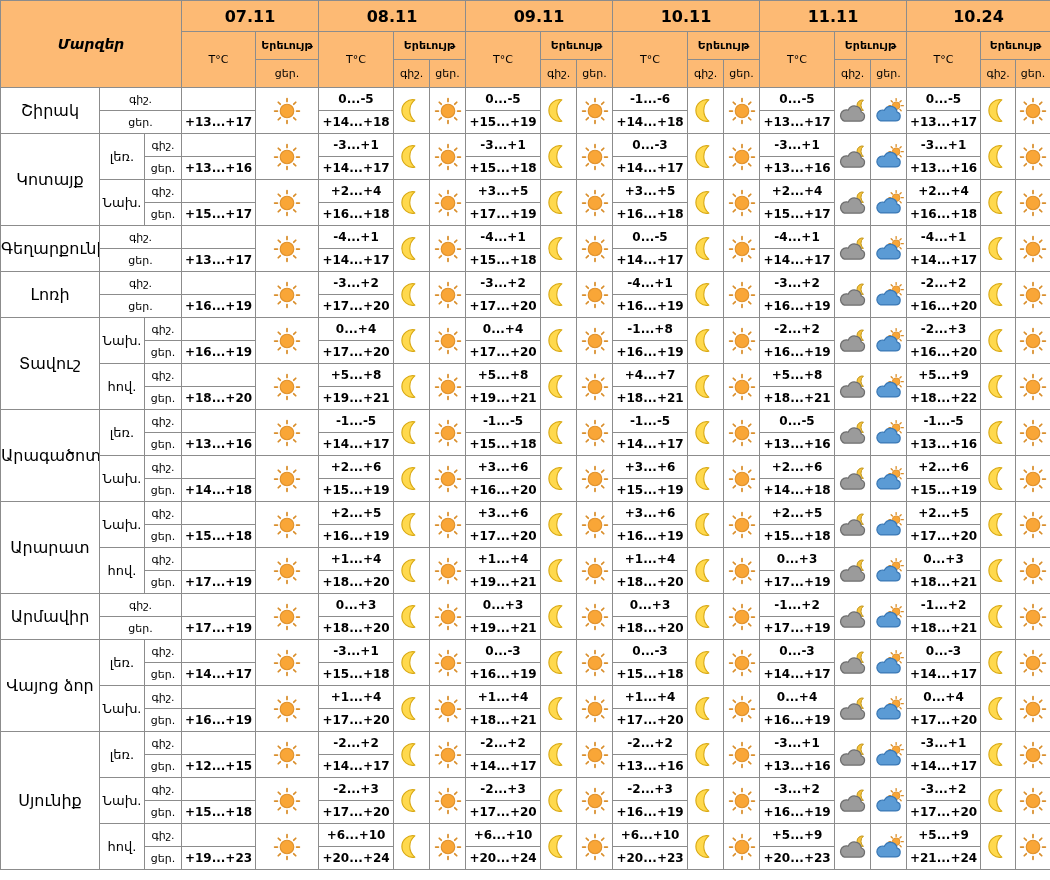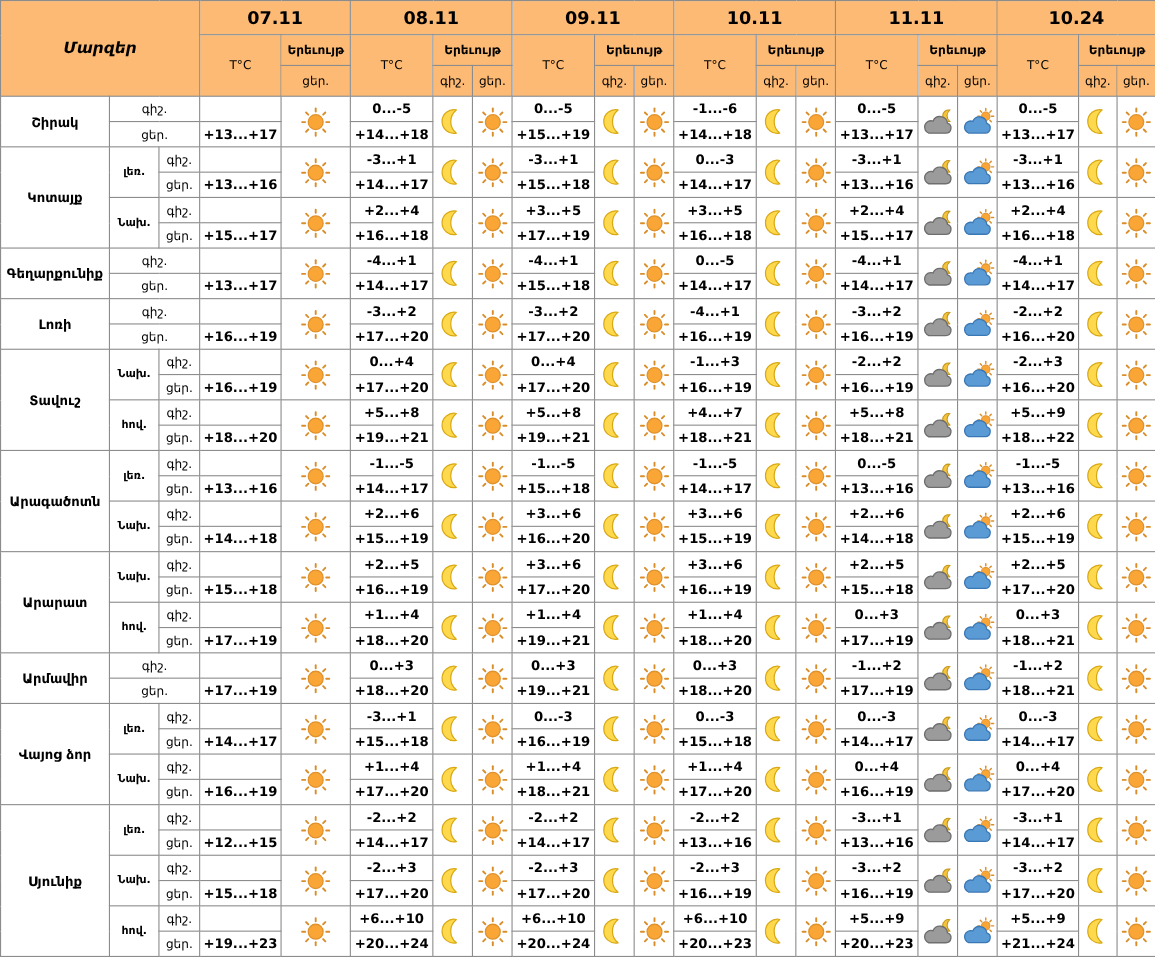--- a/index.html
+++ b/index.html
@@ -5,22 +5,22 @@
   html,body{margin:0;padding:0;background:#ffffff;}
   body{width:1050px;font-family:"DejaVu Sans",sans-serif;color:#000;}
   table{border-collapse:collapse;table-layout:fixed;width:1050px;}
   th,td{border:1px solid #8c8c8c;text-align:center;vertical-align:middle;padding:0;overflow:hidden;}
   th{background:#fdba74;font-weight:normal;}
   .corner{font-size:14px;font-weight:bold;font-style:italic;}
   .date-h{font-size:16px;font-weight:bold;height:30px;font-family:"DejaVu Sans",sans-serif;}
   .temp-h{font-size:11px;}
   .phen-h{font-size:11px;height:27px;font-weight:bold;}
   .time-h{font-size:11px;height:27px;}
-  td.region{font-size:12px;font-weight:bold;}
-  td.zone{font-size:10px;font-weight:bold;}
+  td.region{font-size:16px;font-weight:normal;}
+  td.zone{font-size:13px;font-weight:normal;}
   td.time{font-size:11px;}
   td.temp{font-size:12px;font-weight:bold;letter-spacing:0px;}
   tbody tr{height:23px;}
   td.icon-cell svg{display:block;margin:0 auto;}
 </style>
 </head>
 <body>
 
 <table>
   <colgroup>
@@ -690,21 +690,21 @@
                 <line x1="17.8" y1="17.8" x2="19.5" y2="19.5"></line>
       <line x1="12" y1="20.2" x2="12" y2="22.6"></line>
                 <line x1="6.2" y1="17.8" x2="4.5" y2="19.5"></line>
       <line x1="3.8" y1="12" x2="1.4" y2="12"></line>
                 <line x1="6.2" y1="6.2" x2="4.5" y2="4.5"></line>
       <line x1="12" y1="3.8" x2="12" y2="1.4"></line>
                 <line x1="17.8" y1="6.2" x2="19.5" y2="4.5"></line>
     </g>
     <circle cx="12" cy="12" r="5.8" fill="#f9a637" stroke="#e0922d" stroke-width="1"></circle>
   </svg></span></td>
-        <td class="temp">-1...+3</td>
+        <td class="temp">-1...+8</td>
         <td class="icon-cell" rowspan="2"><span class="icon"><svg viewBox="0 0 24 24" width="27" height="27">
     <path d="M15 2.6 A9.6 9.6 0 1 0 15 21.4 A12 12 0 0 1 15 2.6 Z" fill="#ffd94d" stroke="#d9a915" stroke-width="1" stroke-linejoin="round"></path>
   </svg></span></td>
         <td class="icon-cell" rowspan="2"><span class="icon"><svg viewBox="0 0 24 24" width="28" height="28">
     <g stroke="#d98e2b" stroke-width="1.5" stroke-linecap="round" fill="none">
       <line x1="20.2" y1="12" x2="22.6" y2="12"></line>
                 <line x1="17.8" y1="17.8" x2="19.5" y2="19.5"></line>
       <line x1="12" y1="20.2" x2="12" y2="22.6"></line>
                 <line x1="6.2" y1="17.8" x2="4.5" y2="19.5"></line>
       <line x1="3.8" y1="12" x2="1.4" y2="12"></line>

